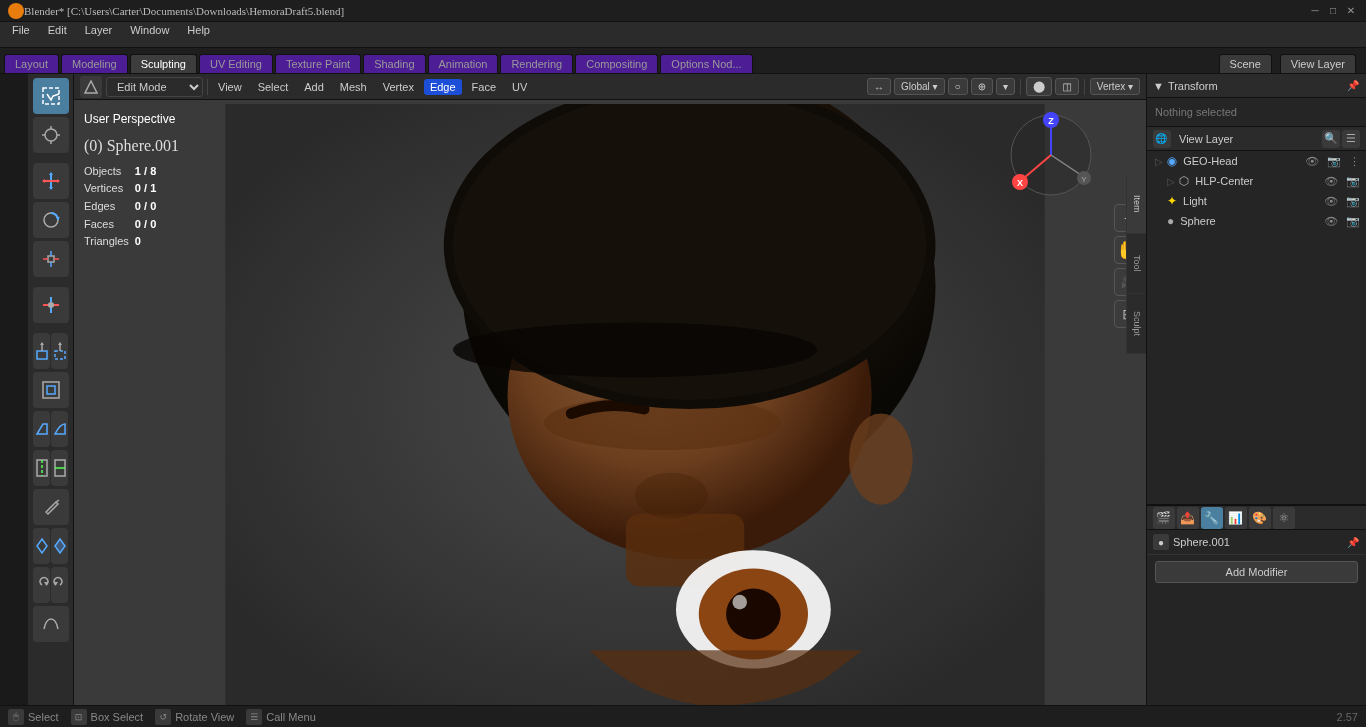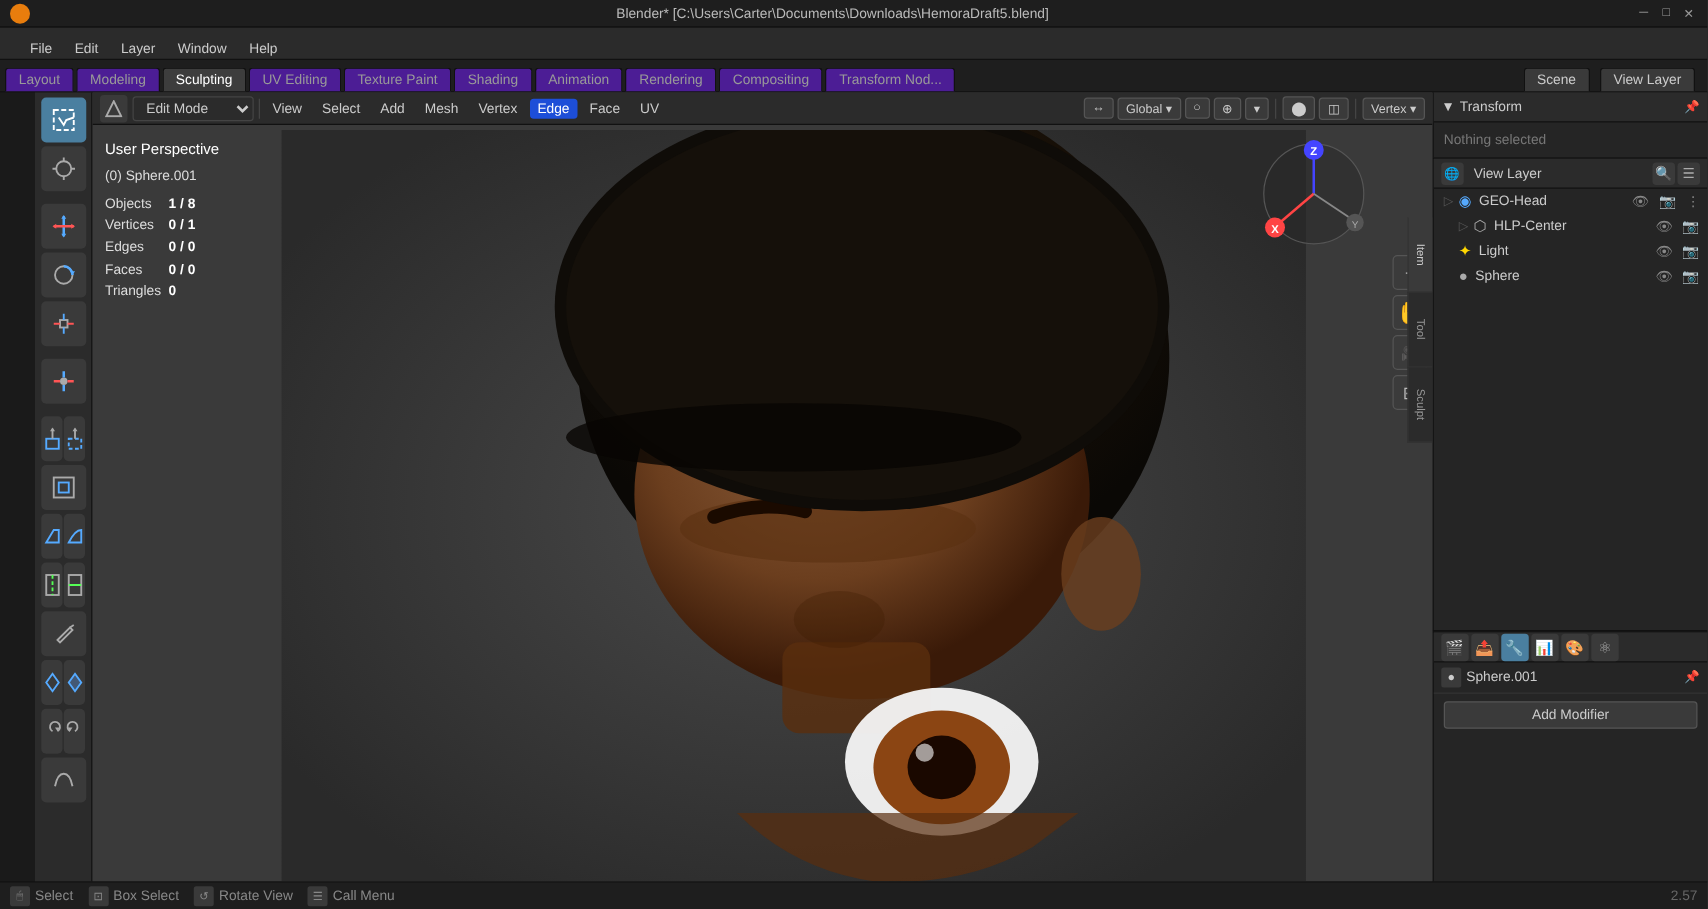--- a/index.html
+++ b/index.html
@@ -22,21 +22,22 @@
       align-items: center;
       justify-content: space-between;
       padding: 0 8px;
       border-bottom: 1px solid #111;
       position: relative;
     }
     #title-bar .title-text {
       font-size: 11px;
       color: #bbb;
       flex: 1;
-      text-align: center;
+      text-align: left;
+      font-family: Liberation Serif, serif;
     }
     #title-bar .window-controls {
       display: flex;
       gap: 4px;
     }
     #title-bar .window-controls span {
       width: 14px;
       height: 14px;
       display: inline-flex;
       align-items: center;
@@ -58,22 +59,22 @@
       background: #e87d0d;
       border-radius: 50%;
       display: inline-block;
     }
 
     
     #menu-bar {
       height: 26px;
       background: #2b2b2b;
       display: flex;
-      align-items: flex-end;
-      padding: 0 16px;
+      align-items: flex-start;
+      padding: 0 4px;
       gap: 2px;
       border-bottom: 1px solid #111;
     }
     .menu-item {
       padding: 2px 8px;
       color: #ccc;
       font-size: 11px;
       cursor: pointer;
       border-radius: 3px;
     }
@@ -403,21 +404,21 @@
   <div id="workspace-tabs">
     <div class="workspace-tab">Layout</div>
     <div class="workspace-tab">Modeling</div>
     <div class="workspace-tab active">Sculpting</div>
     <div class="workspace-tab">UV Editing</div>
     <div class="workspace-tab">Texture Paint</div>
     <div class="workspace-tab">Shading</div>
     <div class="workspace-tab">Animation</div>
     <div class="workspace-tab">Rendering</div>
     <div class="workspace-tab">Compositing</div>
-    <div class="workspace-tab">Transform Nod...</div>
+    <div class="workspace-tab">Options Nod...</div>
     <div style="flex:1"></div>
     <div style="display:flex; align-items:center; gap:6px; margin-right:4px;">
       <div class="workspace-tab" style="background:#3a3a3a; color:#ccc;">Scene</div>
       <div class="workspace-tab" style="background:#3a3a3a; color:#ccc;">View Layer</div>
     </div>
   </div>
 
   <div id="main-layout" style="display:flex; flex:1; height: calc(727px - 22px - 26px - 26px - 22px);">
 
     <div id="left-toolbar">
@@ -602,21 +603,21 @@
           <div style="width:1px; height:16px; background:#444; margin:0 2px;"></div>
           <div class="ctrl-btn" style="font-size:11px;">⬤</div>
           <div class="ctrl-btn">◫</div>
           <div style="width:1px; height:16px; background:#444; margin:0 2px;"></div>
           <div class="ctrl-btn">Vertex ▾</div>
         </div>
       </div>
 
       <div id="viewport-info">
         <div class="view-label">User Perspective</div>
-        <div style="margin-bottom:4px; font-size:11px; color:#ddd;">(0) Sphere.001</div>
+        <div style="margin-bottom:4px; font-size:16px; color:#ddd;font-family:Liberation Serif, serif;">(0) Sphere.001</div>
         <table>
           <tbody>
               <tr>
             <td>Objects</td>
             <td class="val">1 / 8</td>
           </tr>
           <tr>
             <td>Vertices</td>
             <td class="val">0 / 1</td>
           </tr>

